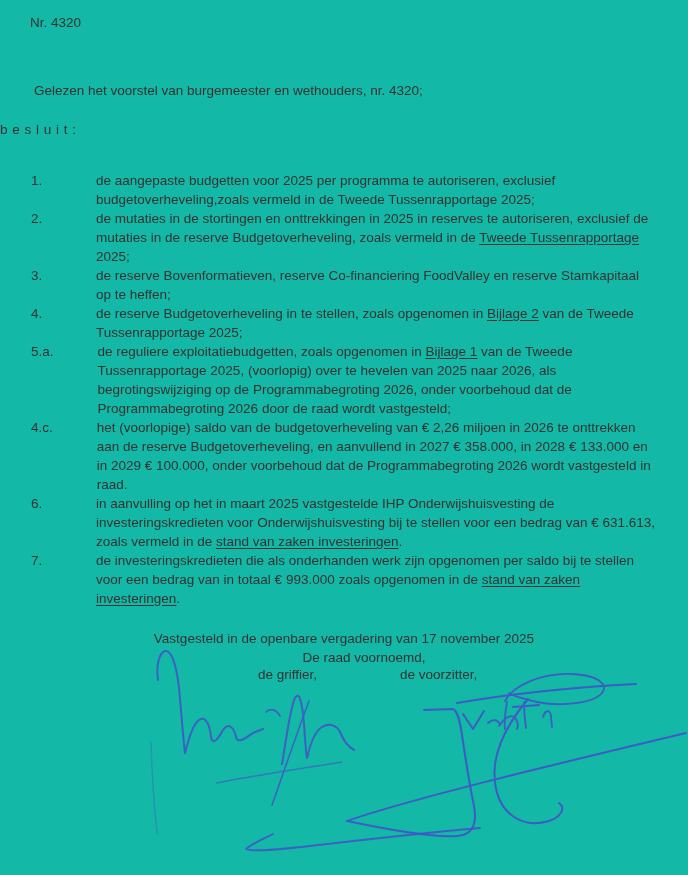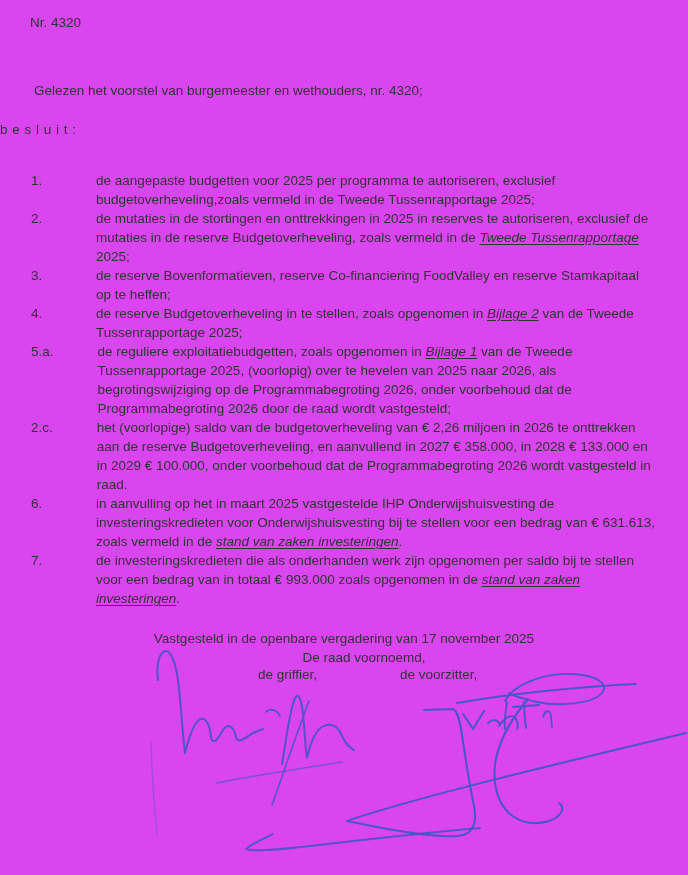--- a/index.html
+++ b/index.html
@@ -1,30 +1,30 @@
 <!DOCTYPE html>
 <html><head>
 <meta charset="utf-8">
 <style>
   html,body{margin:0;padding:0;background:#e8e8e8;}
   .page{
-    position:relative;width:688px;height:875px;margin:0 auto;background:#d946ef;
+    position:relative;width:688px;height:875px;margin:0 auto;background:#14b8a6;
     font-family:"Liberation Sans",sans-serif;font-size:13.5px;line-height:19px;
     color:#333333;overflow:hidden;
   }
   .abs{position:absolute;}
   .doc-number{top:13px;left:30px;}
   .salutation{top:47px;left:30px;}
   .preamble{top:81px;left:34px;}
   .decision-heading{top:120px;left:0;width:100%;text-align:left;letter-spacing:0.5px;}
   .decision-list{top:171px;left:31px;width:625px;}
   .item{display:flex;align-items:flex-start;}
   .marker{flex:0 0 21px;white-space:nowrap;}
   .itext{width:600px;margin-left:44px;}
-  .u{text-decoration:underline;text-underline-offset:2px;font-style:italic;}
+  .u{text-decoration:underline;text-underline-offset:2px;}
   .closing{top:629px;left:0;width:100%;}
   .closing .line1{text-align:center;}
   .closing .line2{text-align:center;transform:translateX(20px);}
   .clerk-label{position:absolute;top:36px;left:258px;}
   .chair-label{position:absolute;top:36px;left:400px;}
   .sig-overlay{position:absolute;top:0;left:0;width:688px;height:875px;pointer-events:none;}
   .sig-overlay path{fill:none;stroke-linecap:round;stroke-linejoin:round;}
 </style>
 </head>
 <body>
@@ -50,21 +50,21 @@
       </div>
       <div class="item">
         <span class="marker">4.</span>
         <span class="itext"><span class="">de reserve Budgetoverheveling in te stellen, zoals opgenomen in </span><span class="u">Bijlage 2</span><span class=""> van de Tweede Tussenrapportage 2025;</span></span>
       </div>
       <div class="item">
         <span class="marker">5.a.</span>
         <span class="itext"><span class="">de reguliere exploitatiebudgetten, zoals opgenomen in </span><span class="u">Bijlage 1</span><span class=""> van de Tweede Tussenrapportage 2025, (voorlopig) over te hevelen van 2025 naar 2026, als begrotingswijziging op de Programmabegroting 2026, onder voorbehoud dat de Programmabegroting 2026 door de raad wordt vastgesteld;</span></span>
       </div>
       <div class="item">
-        <span class="marker">2.c.</span>
+        <span class="marker">4.c.</span>
         <span class="itext"><span class="">het (voorlopige) saldo van de budgetoverheveling van € 2,26 miljoen in 2026 te onttrekken aan de reserve Budgetoverheveling, en aanvullend in 2027 € 358.000, in 2028 € 133.000 en in 2029 € 100.000, onder voorbehoud dat de Programmabegroting 2026 wordt vastgesteld in raad.</span></span>
       </div>
       <div class="item">
         <span class="marker">6.</span>
         <span class="itext"><span class="">in aanvulling op het in maart 2025 vastgestelde IHP Onderwijshuisvesting de investeringskredieten voor Onderwijshuisvesting bij te stellen voor een bedrag van € 631.613, zoals vermeld in de </span><span class="u">stand van zaken investeringen</span><span class="">.</span></span>
       </div>
       <div class="item">
         <span class="marker">7.</span>
         <span class="itext"><span class="">de investeringskredieten die als onderhanden werk zijn opgenomen per saldo bij te stellen voor een bedrag van in totaal € 993.000 zoals opgenomen in de </span><span class="u">stand van zaken investeringen</span><span class="">.</span></span>
       </div>

